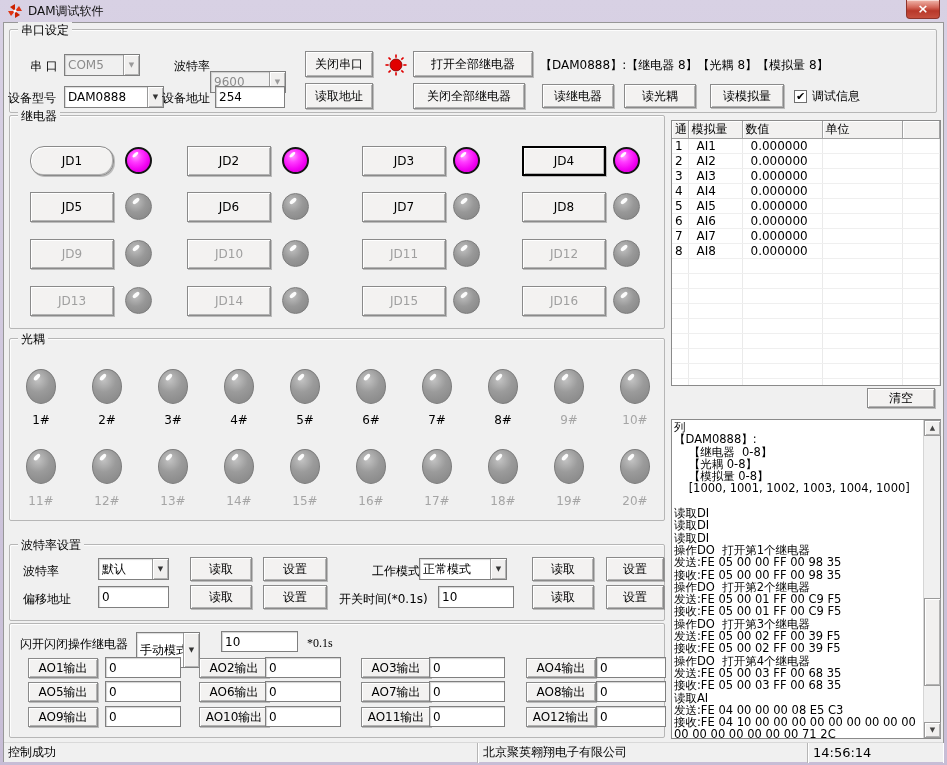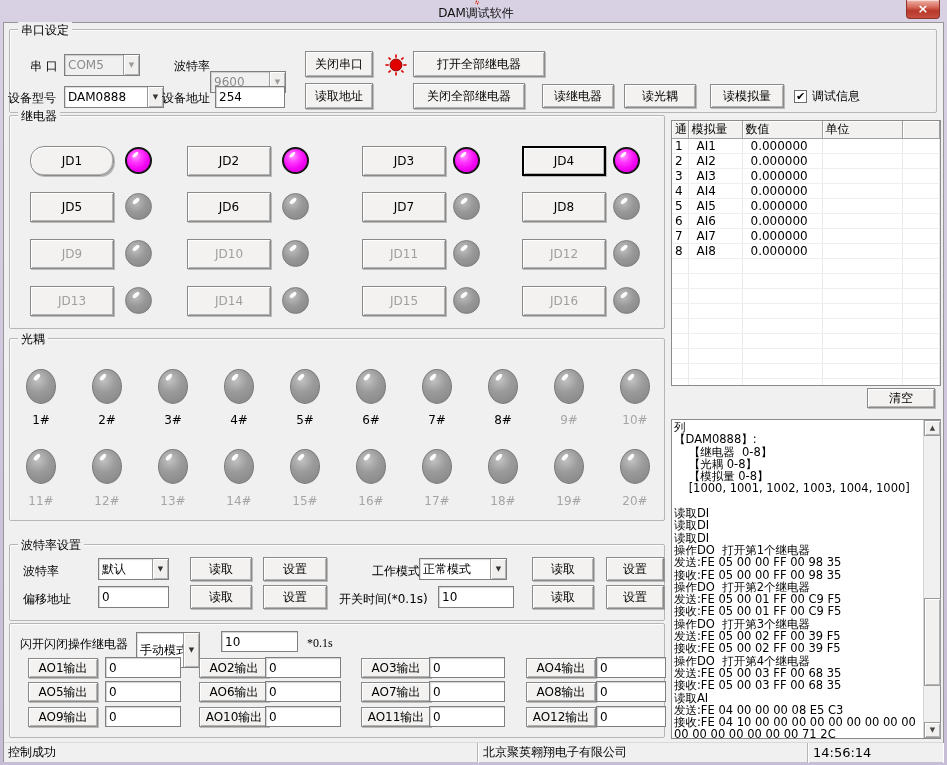--- a/index.html
+++ b/index.html
@@ -2,21 +2,21 @@
 <html><head>
 <meta charset="utf-8">
 <style>
   * { box-sizing: border-box; margin: 0; padding: 0; }
   html,body { width:947px; height:765px; }
   body { font-family: "DejaVu Sans", sans-serif; font-size:12px; color:#000; background:#cfc7dd; }
 
   .window { position:relative; width:947px; height:765px; background:linear-gradient(#d8d1e4,#c7bdd6); overflow:hidden; }
 
   
-  .titlebar { position:absolute; left:0; top:0; right:0; height:22px; display:flex; align-items:center;flex-direction:column; }
+  .titlebar { position:absolute; left:0; top:0; right:0; height:22px; display:flex; align-items:center; }
   .title-icon { width:16px; height:16px; margin-left:7px; }
   .title-text { margin-left:5px; font-size:12px; color:#111; }
   .close-btn { position:absolute; right:7px; top:0; width:34px; height:19px;
     background:linear-gradient(#f0b6ab,#d4685a 40%,#b8382a 60%,#c54f3f);
     border:1px solid #8e332a; border-top:none; border-radius:0 0 4px 4px;
     color:#fff; font-weight:bold; font-size:13px; line-height:17px; text-align:center; cursor:pointer;
     box-shadow: inset 0 1px 0 rgba(255,255,255,.5);
   }
 
   
@@ -132,22 +132,23 @@
           <line x1="0.5" y1="12" x2="4" y2="12"></line>
             <line x1="20" y1="12" x2="23.5" y2="12"></line>
           <line x1="3.8" y1="3.8" x2="6.2" y2="6.2"></line>
             <line x1="17.8" y1="17.8" x2="20.2" y2="20.2"></line>
           <line x1="3.8" y1="20.2" x2="6.2" y2="17.8"></line>
             <line x1="17.8" y1="6.2" x2="20.2" y2="3.8"></line>
         </g>
         <circle cx="12" cy="12" r="6.5" fill="#e00000" stroke="#8f0000" stroke-width="1"></circle>
       </svg>
 
-      <button class="btn" style="left:403px; top:21px; width:132px; height:26px;">打开全部继电器</button>
-
+      <button class="btn" style="left:403px; top:21px; width:120px; height:26px;">打开全部继电器</button>
+
+      <span class="lbl" style="left:530px; top:27px;">【DAM0888】:【继电器  8】【光耦 8】【模拟量 8】</span>
 
       <span class="lbl" style="left:-2px; top:60px;">设备型号</span>
       <div class="combo" style="left:54px; top:56px; width:100px; height:22px;">
         <span class="val">DAM0888</span>
         <span class="arrow">▼</span>
       </div>
 
       <span class="lbl" style="left:152px; top:60px;">设备地址</span>
       <input class="input" style="left: 205px; top: 56px; width: 70px; height: 22px;" value="254">
 

